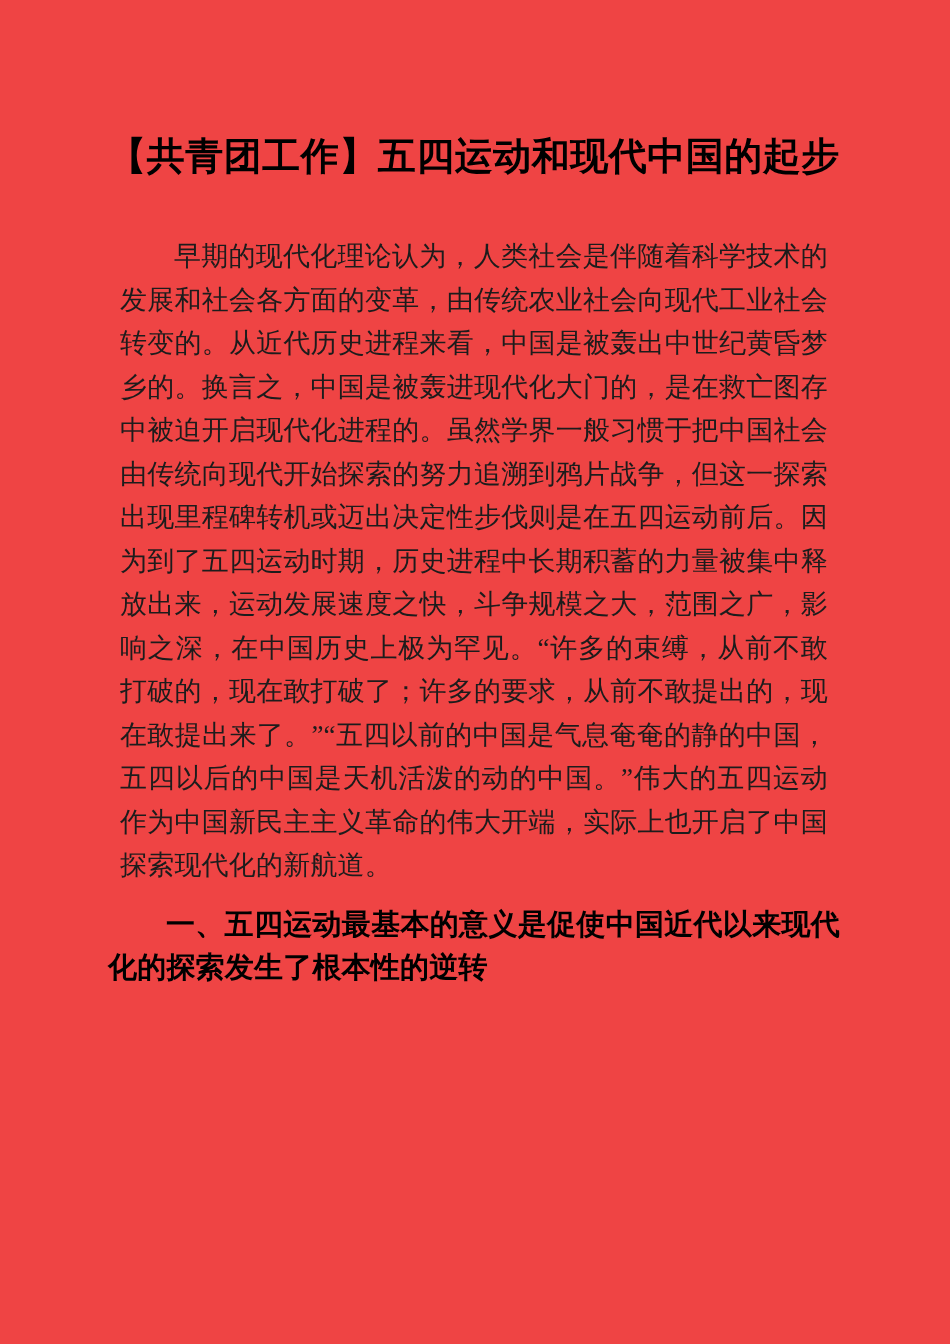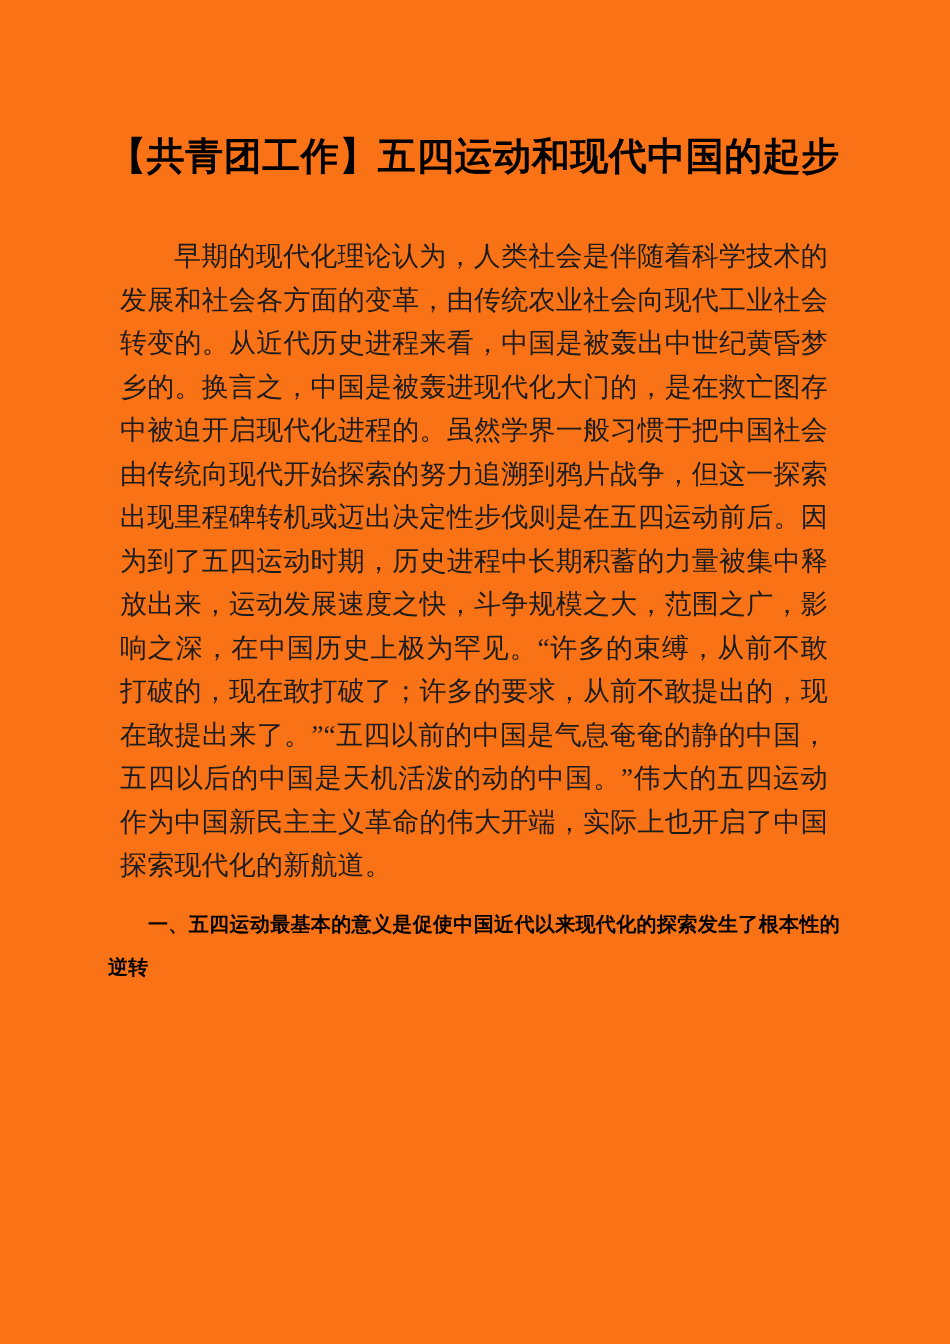--- a/index.html
+++ b/index.html
@@ -5,21 +5,21 @@
   html, body {
     margin: 0;
     padding: 0;
     background: #ffffff;
   }
   .doc-page {
     position: relative;
     width: 950px;
     height: 1344px;
     margin: 0;
-    background: #f97316;
+    background: #ef4444;
     box-sizing: border-box;
     padding: 131px 110px 0 108px;
     overflow: hidden;
   }
   .doc-title {
     margin: 0 0 54px 0;
     color: #000000;
     font-family: "Liberation Serif", "DejaVu Serif", serif;
     font-weight: 700;
     font-size: 38px;
@@ -39,21 +39,21 @@
     text-justify: inter-character;
     text-indent: 2em;
     word-break: break-all;
     letter-spacing: 0.2px;
   }
   .doc-heading {
     margin: 15px 0 4px 0;
     color: #000000;
     font-family: "Liberation Sans", "DejaVu Sans", sans-serif;
     font-weight: 700;
-    font-size: 20px;
+    font-size: 29px;
     line-height: 43.5px;
     text-align: justify;
     text-justify: inter-character;
     text-indent: 2em;
     word-break: break-all;
     letter-spacing: 0.2px;
   }
 </style>
 </head>
 <body>

